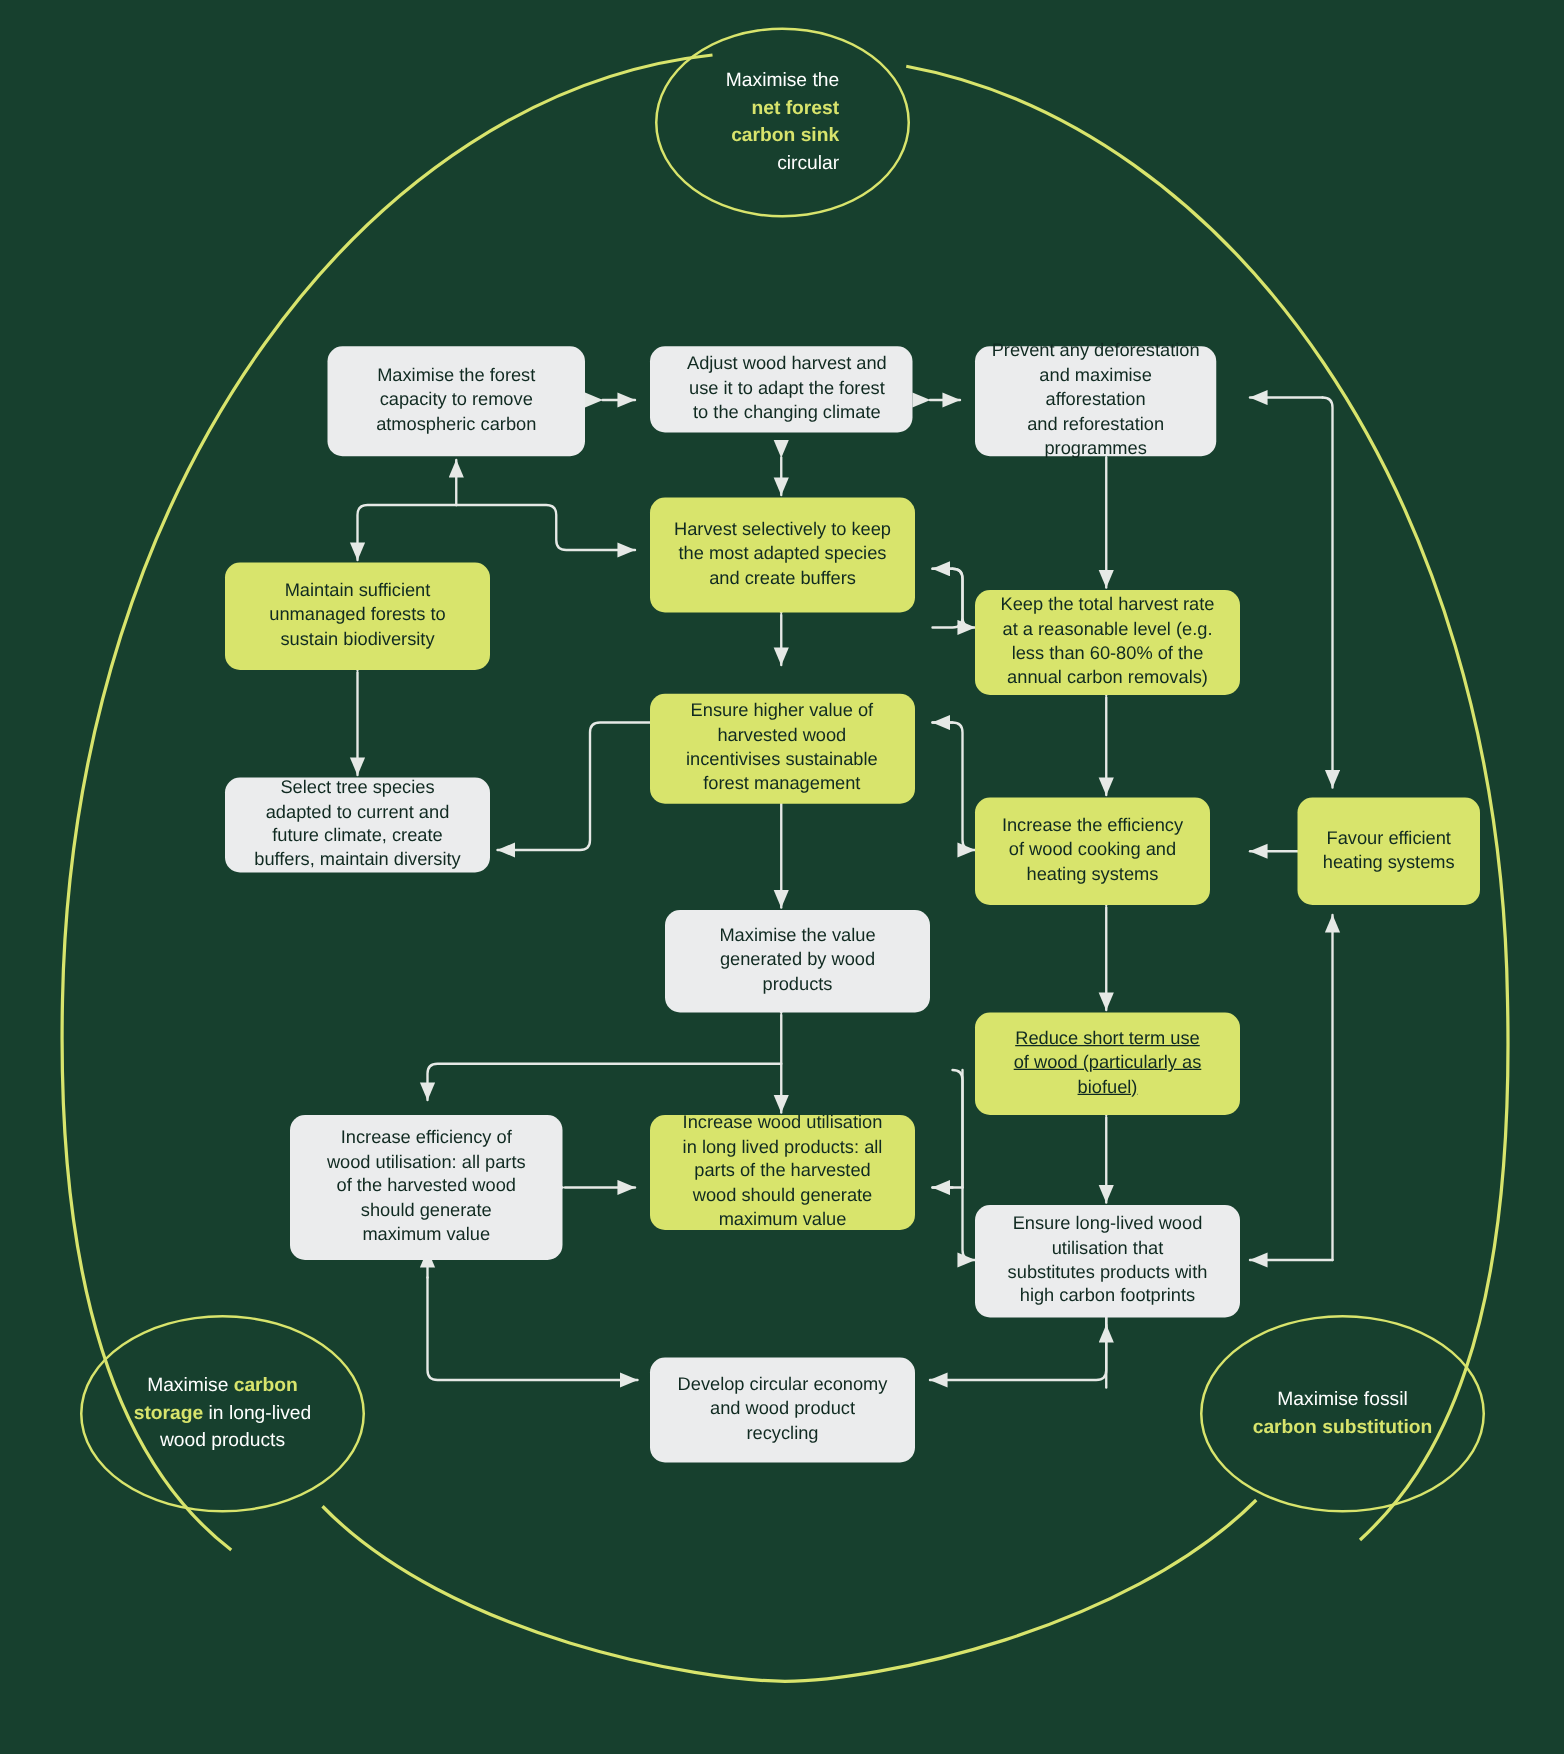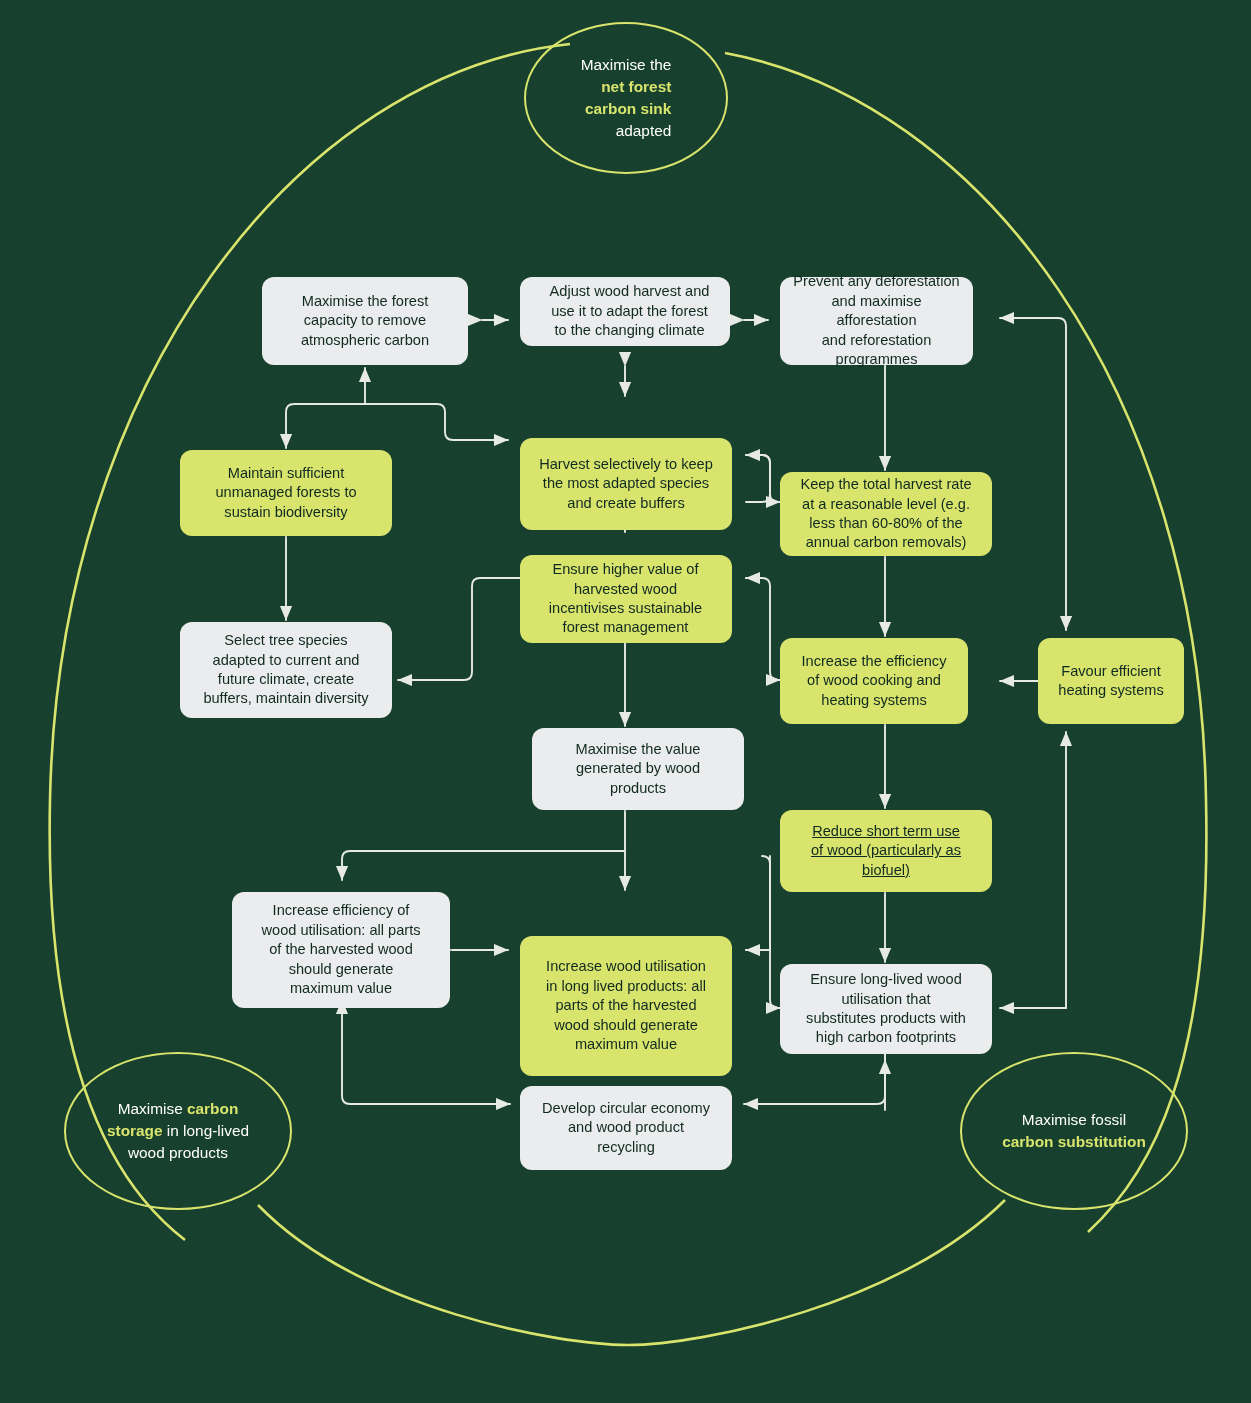--- a/index.html
+++ b/index.html
@@ -130,21 +130,21 @@
       <path d="M 1066 740 L 1066 732" marker-end="url(#ah)"></path>
 
     </g>
   </svg>
 
   <div class="circle" style="left:524px;top:22px;width:204px;height:152px;text-align:right;">
     <span class="t">
       <span>Maximise the</span><br>
       <b>net forest</b><br>
       <b>carbon sink</b><br>
-      <span>adapted</span>
+      <span>circular</span>
     </span>
   </div>
 
   <div class="circle" style="left:64px;top:1052px;width:228px;height:158px;">
     <span class="t">
       <span>Maximise </span><b>carbon</b><br>
       <b>storage</b><span> in long-lived</span><br>
       <span>wood products</span>
     </span>
   </div>
@@ -168,21 +168,21 @@
 to the changing climate</span>
     </div>
 
   <div class="node grey" style="left:780px;top:277px;width:193px;height:88px;">
     <span class="t">Prevent any deforestation
 and maximise afforestation
 and reforestation
 programmes</span>
     </div>
 
-  <div class="node lime" style="left:520px;top:398px;width:212px;height:92px;margin-top:40px;">
+  <div class="node lime" style="left:520px;top:398px;width:212px;height:92px;">
     <span class="t">Harvest selectively to keep
 the most adapted species
 and create buffers</span>
     </div>
 
   <div class="node lime" style="left:180px;top:450px;width:212px;height:86px;">
     <span class="t">Maintain sufficient
 unmanaged forests to
 sustain biodiversity</span>
     </div>
@@ -194,21 +194,21 @@
 annual carbon removals)</span>
     </div>
 
   <div class="node lime" style="left:520px;top:555px;width:212px;height:88px;padding-left:10px;">
     <span class="t">Ensure higher value of
 harvested wood
 incentivises sustainable
 forest management</span>
     </div>
 
-  <div class="node grey" style="left:180px;top:622px;width:212px;height:96px;">
+  <div class="node grey" style="left:180px;top:622px;width:212px;height:76px;">
     <span class="t">Select tree species
 adapted to current and
 future climate, create
 buffers, maintain diversity</span>
     </div>
 
   <div class="node lime" style="left:780px;top:638px;width:188px;height:86px;">
     <span class="t">Increase the efficiency
 of wood cooking and
 heating systems</span>
@@ -232,21 +232,21 @@
     </div>
 
   <div class="node grey" style="left:232px;top:892px;width:218px;height:116px;">
     <span class="t">Increase efficiency of
 wood utilisation: all parts
 of the harvested wood
 should generate
 maximum value</span>
     </div>
 
-  <div class="node lime" style="left:520px;top:892px;width:212px;height:140px;margin-top:44px;">
+  <div class="node lime" style="left:520px;top:892px;width:212px;height:92px;">
     <span class="t">Increase wood utilisation
 in long lived products: all
 parts of the harvested
 wood should generate
 maximum value</span>
     </div>
 
   <div class="node grey" style="left:780px;top:964px;width:212px;height:90px;">
     <span class="t">Ensure long-lived wood
 utilisation that

